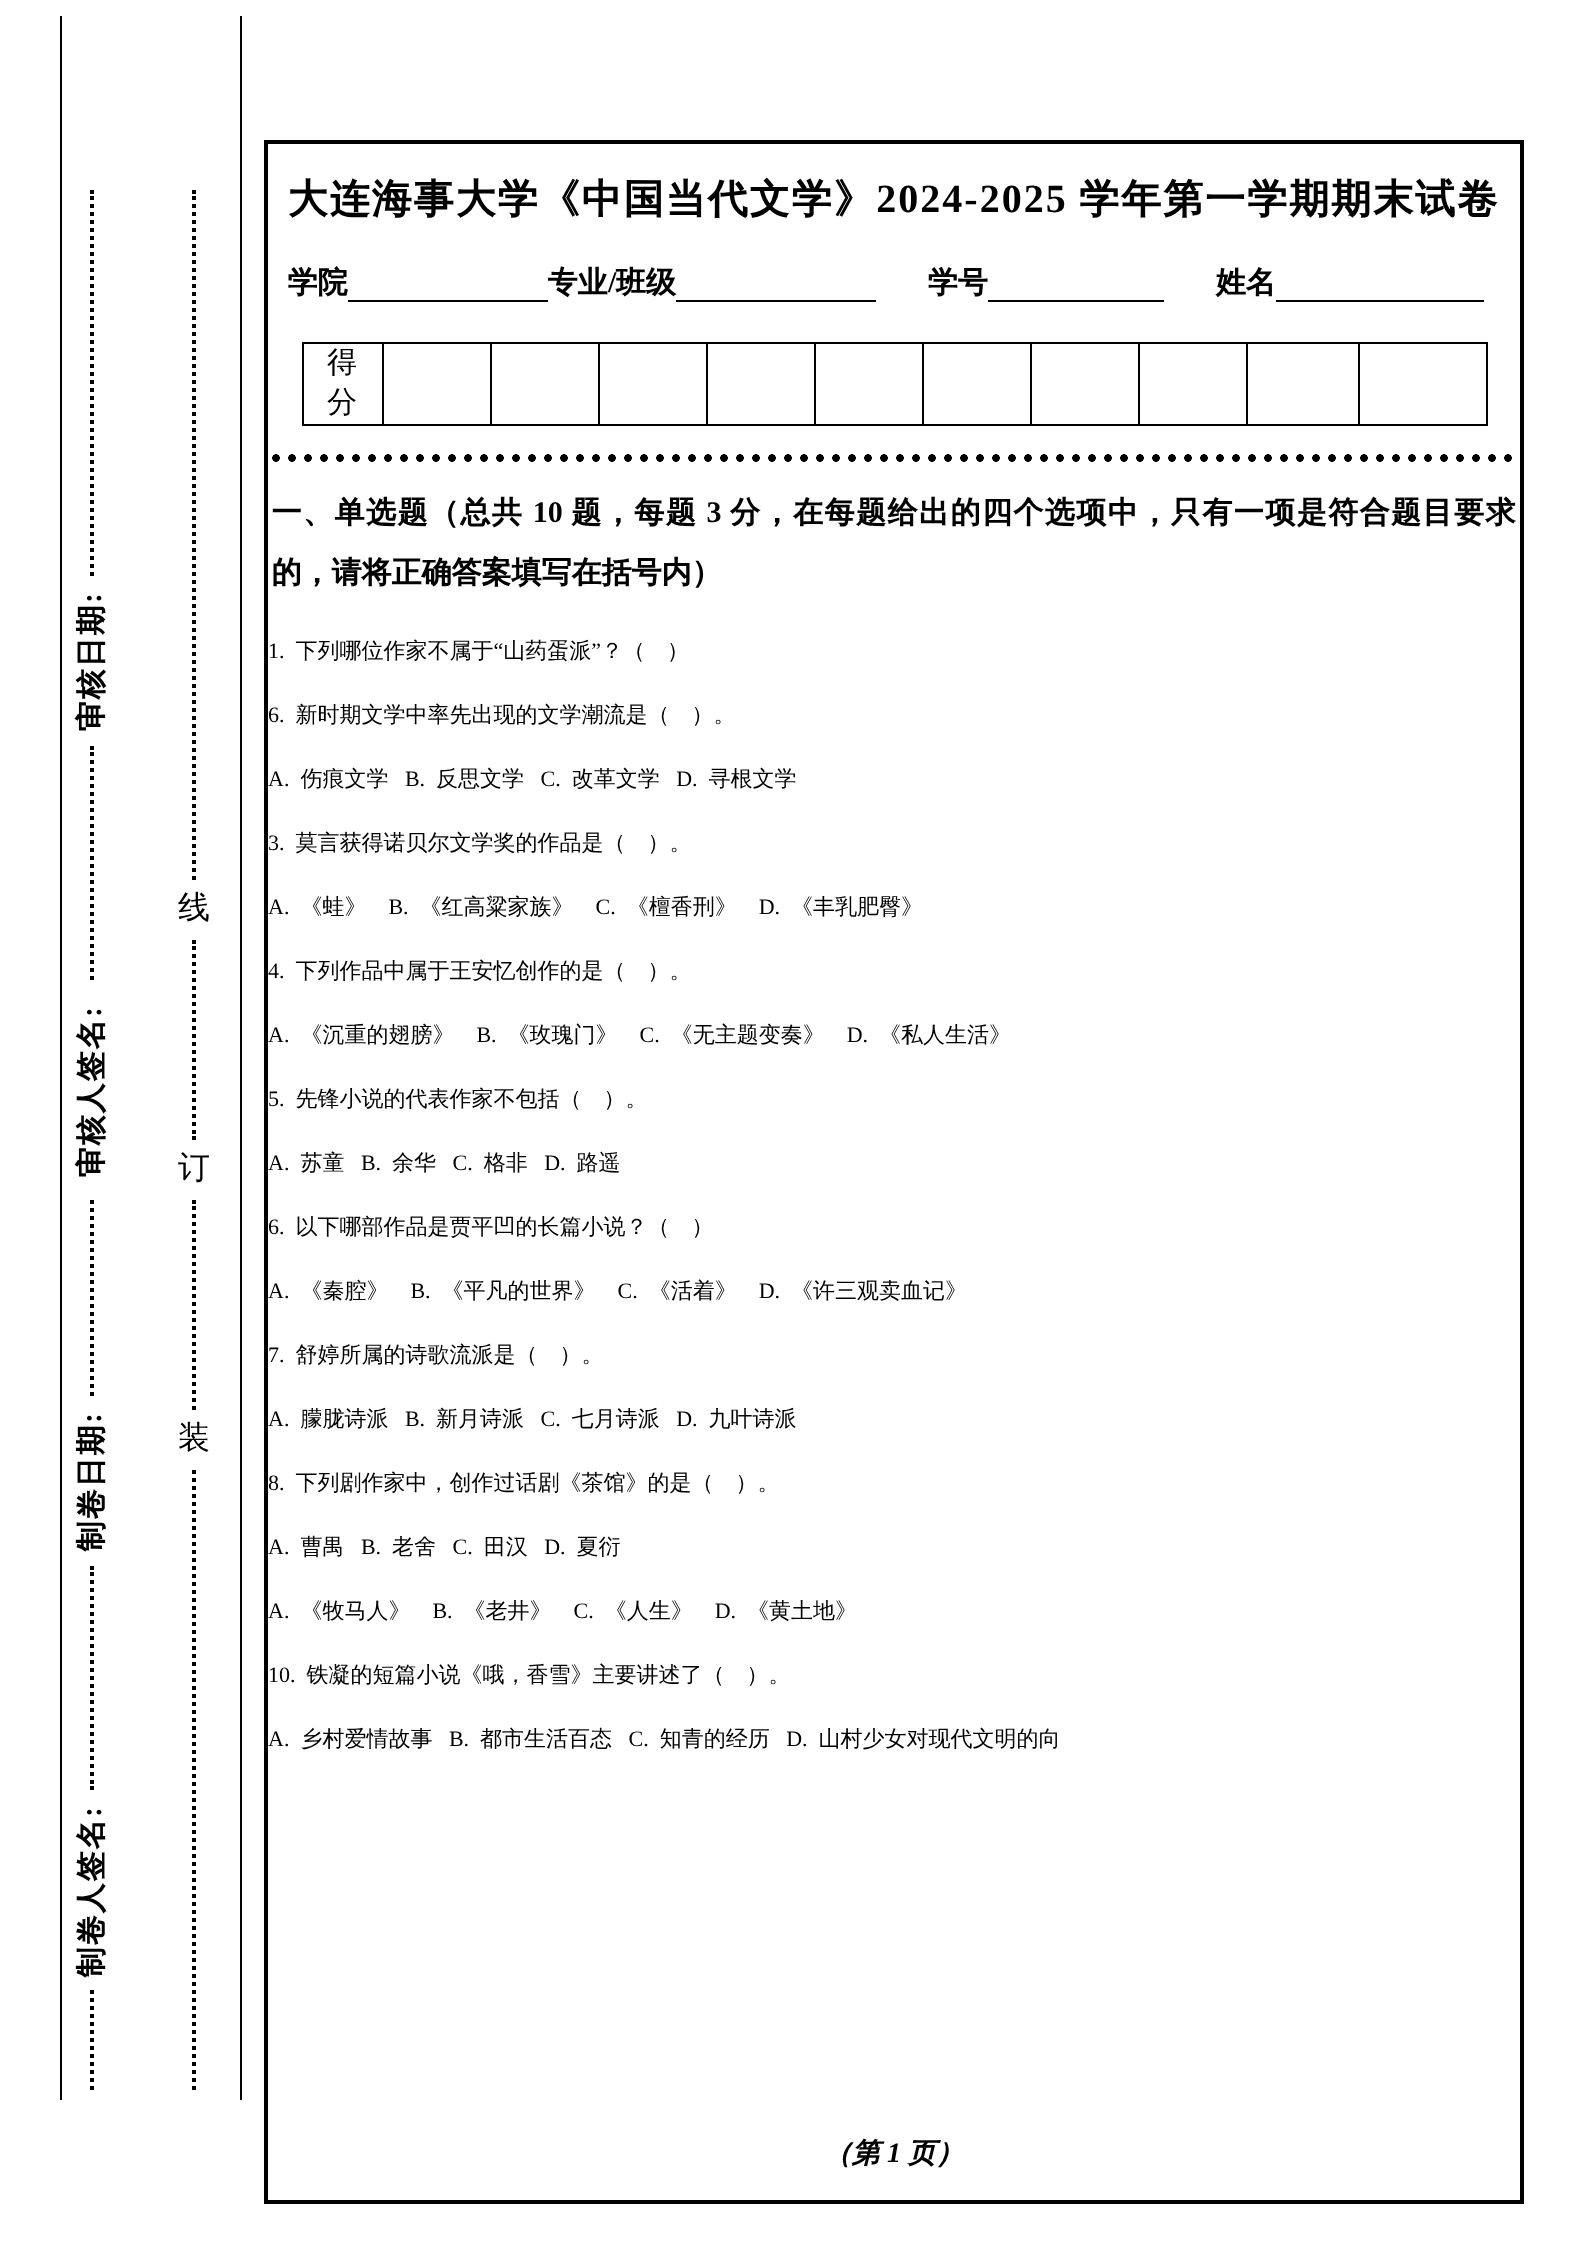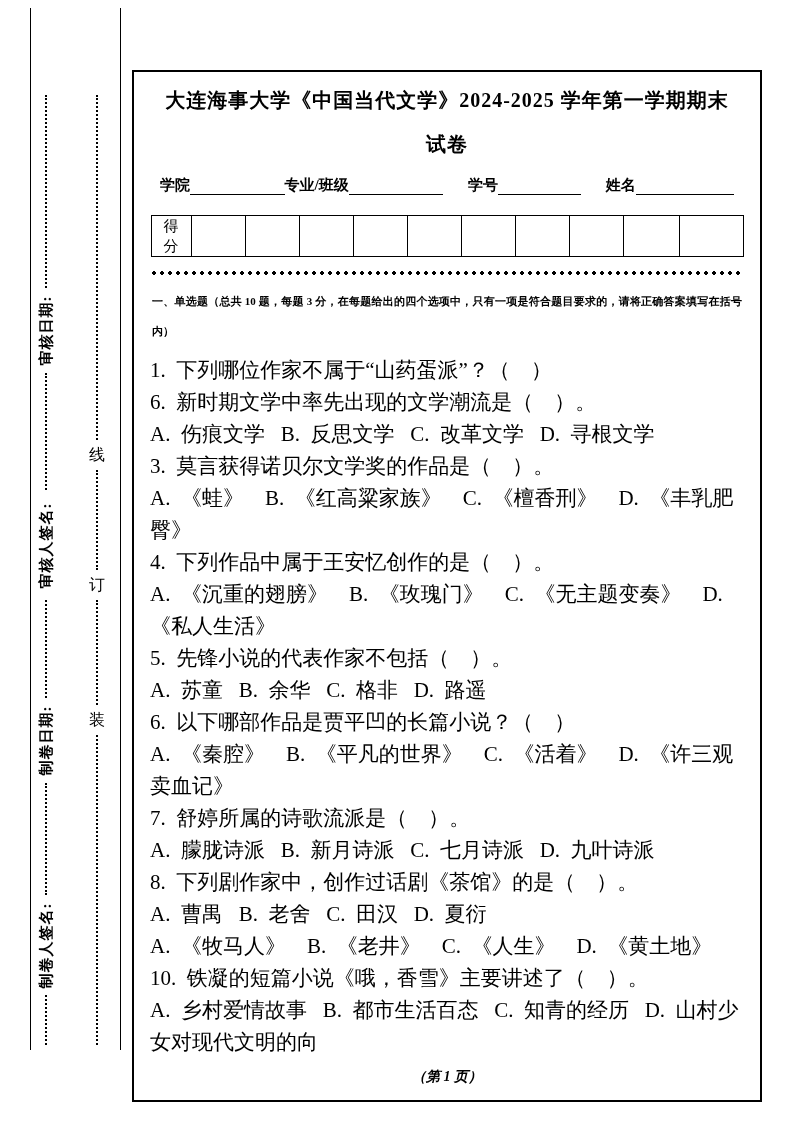--- a/index.html
+++ b/index.html
@@ -76,21 +76,21 @@
 
   
   .main-box {
     position: absolute;
     left: 132px;
     top: 70px;
     width: 630px;
     height: 1032px;
     border: 2px solid #000;
     box-sizing: border-box;
-    padding: 0 16px;
+    padding: 0 0;
   }
   .exam-title {
     margin: 6px 8px 0;
     text-align: center;
     font-size: 20px;
     font-weight: bold;
     line-height: 44px;
     letter-spacing: 1px;
   }
   .info-row {
@@ -131,28 +131,28 @@
     margin-top: 13px;
     height: 6px;
     background-image: radial-gradient(circle, #000 1.8px, rgba(0,0,0,0) 2px);
     background-size: 8px 6px;
     background-repeat: repeat-x;
     background-position: left center;
   }
 
   .section-intro {
     margin: 10px 2px 0;
-    font-size: 11px;
+    font-size: 15px;
     font-weight: bold;
     line-height: 30px;
     text-align: justify;
     white-space: pre-wrap;
   }
 
-  .questions { margin-top: 8px; font-size: 21px; }
+  .questions { margin-top: 8px; font-size: 11px; }
   .q-line, .opt-line {
     line-height: 32px;
     white-space: pre-wrap;
     margin: 0;
   }
 
   .page-footer {
     position: absolute;
     left: 0;
     right: 0;

